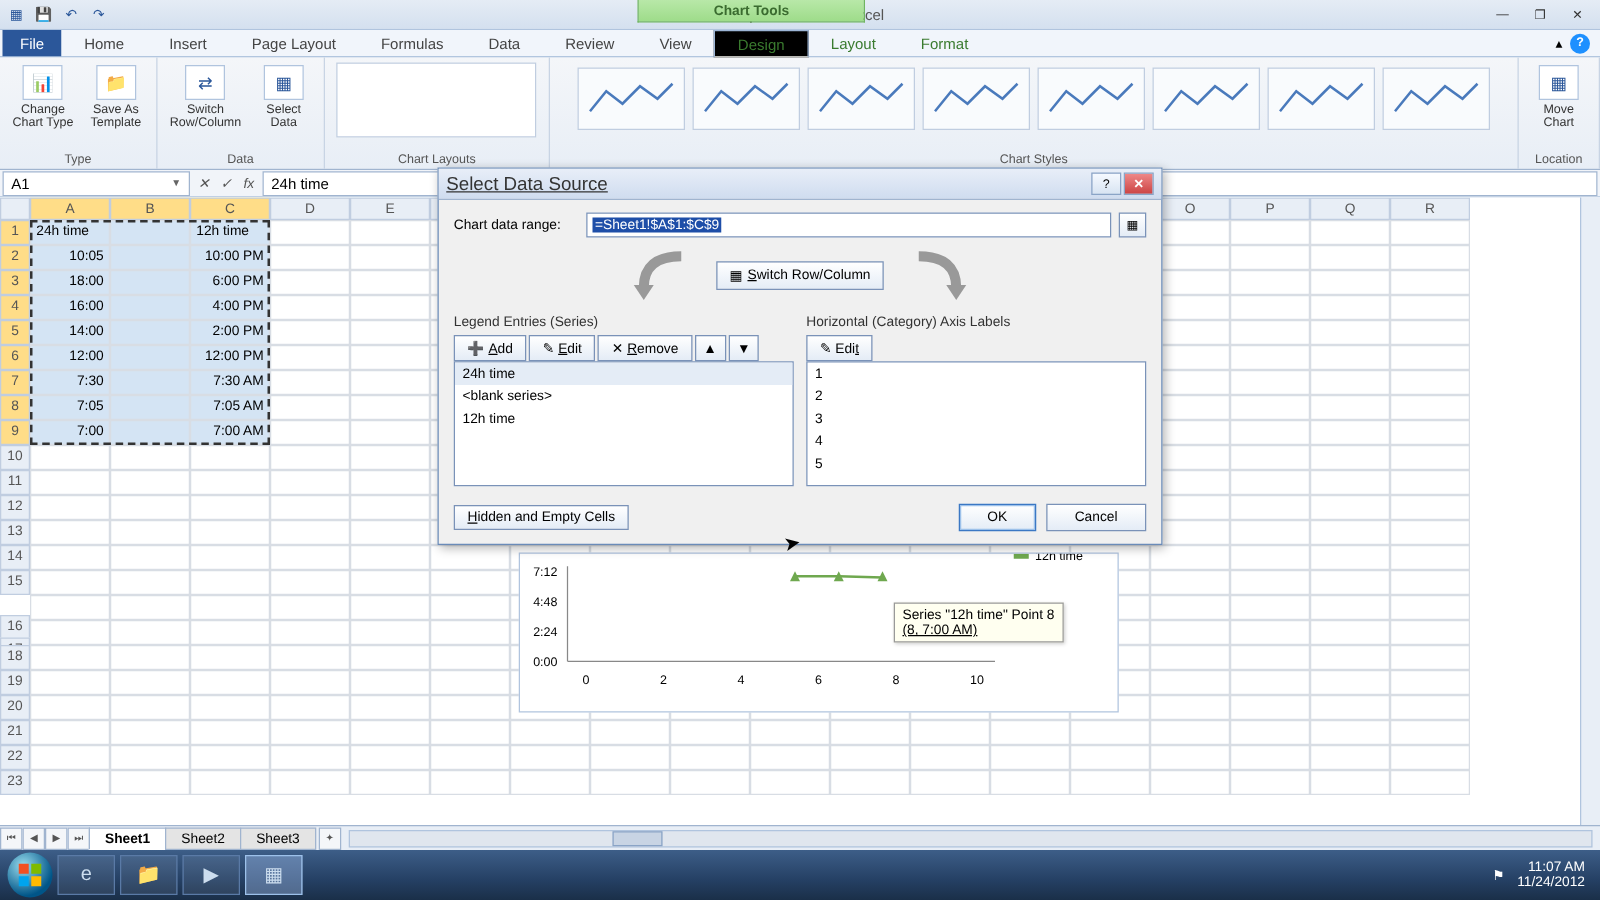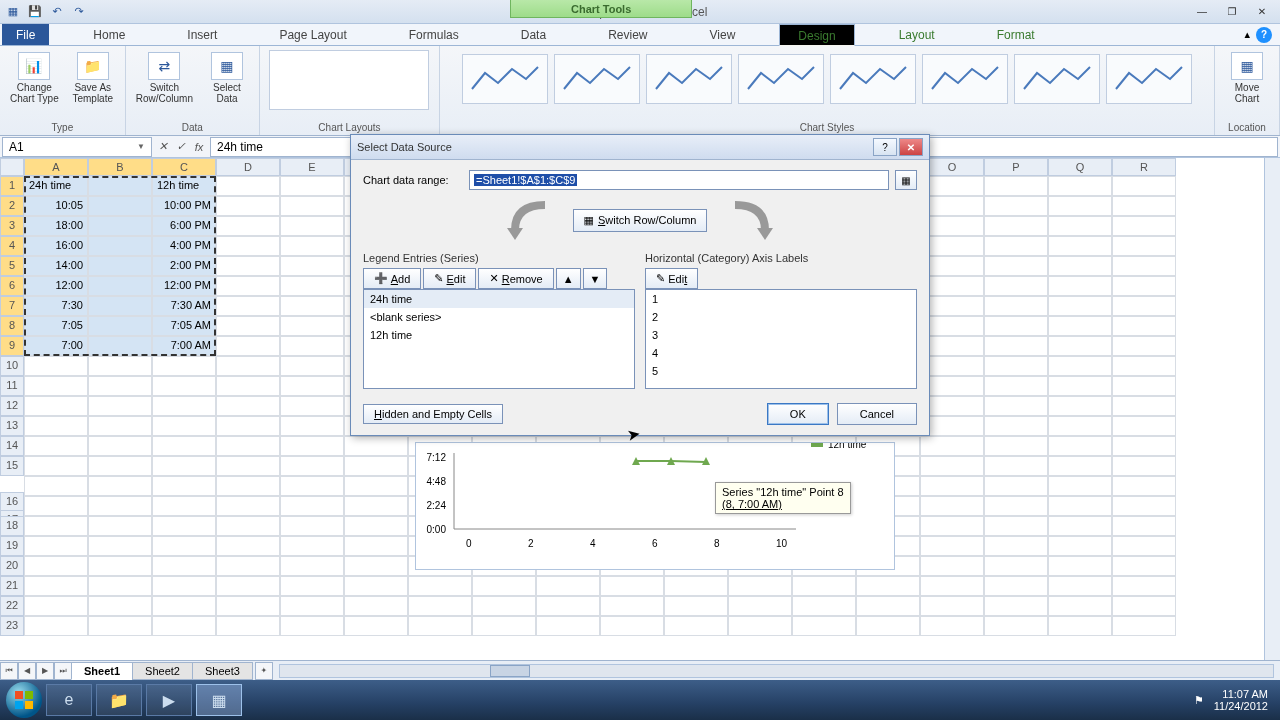--- a/index.html
+++ b/index.html
@@ -8,21 +8,21 @@
   
   .titlebar { height: 24px; background: linear-gradient(#e5ecf5, #d4e0ef); display: flex; align-items: center; padding: 0 4px; border-bottom: 1px solid #b0c4de; }
   .titlebar .qat { display: flex; gap: 4px; align-items: center; }
   .qat-btn { width: 18px; height: 18px; display: inline-flex; align-items: center; justify-content: center; color: #2b579a; font-size: 11px; }
   .title-text { flex: 1; text-align: center; color: #555; font-size: 12px; }
   .chart-tools-tab { position: absolute; left: 510px; top: 0; background: linear-gradient(#b8e8a8, #9edc8a); border: 1px solid #6fb55f; border-top: none; color: #3a6b2f; padding: 3px 60px 2px; font-size: 11px; font-weight: bold; }
   .win-btns { display: flex; gap: 2px; }
   .win-btn { width: 28px; height: 16px; display: inline-flex; align-items: center; justify-content: center; color: #333; font-size: 10px; }
 
   
-  .ribbon-tabs { height: 22px; background: #f1f5fb; display: flex; align-items: stretch; padding-left: 2px; border-bottom: 1px solid #9db6d6; gap: 26px; }
+  .ribbon-tabs { height: 22px; background: #f1f5fb; display: flex; align-items: stretch; padding-left: 2px; border-bottom: 1px solid #9db6d6; }
   .file-tab { background: #2b579a; color: #fff; padding: 4px 14px; font-size: 12px; }
   .tab { padding: 4px 18px; color: #444; font-size: 12px; cursor: default; }
   .tab.active { background: #000000; border: 1px solid #9db6d6; border-bottom: 1px solid #f5f5f0; margin-bottom: -1px; color: #2b579a; }
   .tab.ctx { color: #3a7b2f; }
   .ribbon-help { margin-left: auto; display: flex; align-items: center; gap: 6px; padding-right: 8px; }
   .help-icon { width: 16px; height: 16px; border-radius: 50%; background: #1e90ff; color: #fff; display: inline-flex; align-items: center; justify-content: center; font-size: 10px; font-weight: bold; }
 
   
   .ribbon { height: 90px; background: linear-gradient(#f4f6f9, #e8eef6); border-bottom: 1px solid #a0b4cf; display: flex; }
   .ribbon-group { border-right: 1px solid #c8d4e4; padding: 4px 8px 2px; display: flex; flex-direction: column; align-items: center; }
@@ -53,21 +53,21 @@
   .rowh.sel { background: #ffdd88; }
   .cell { border: 1px solid #d8dde4; height: 20px; padding: 2px 4px; font-size: 11px; text-align: right; }
   .cell.txt { text-align: left; }
   .sel-range { background: #d4e4f4; }
   .marquee { position: absolute; border: 2px dashed #333; pointer-events: none; animation: march 0.5s linear infinite; }
   @keyframes march { to { } }
 
   
   .dialog { position: absolute; left: 350px; top: 134px; width: 580px; background: #f0f0f0; border: 1px solid #6a8bb8; box-shadow: 2px 2px 8px rgba(0,0,0,0.3); z-index: 100; }
   .dlg-title { background: linear-gradient(#e8eef8, #cfdcef); padding: 3px 6px; display: flex; align-items: center; border-bottom: 1px solid #a0b4cf; }
-  .dlg-title-text { flex: 1; font-size: 11px; color: #333; }
+  .dlg-title-text { flex: 1; font-size: 15px; color: #333; text-decoration: underline; }
   .dlg-tb-btn { width: 24px; height: 18px; border: 1px solid #8aa4c6; background: linear-gradient(#f5f9ff,#d8e4f2); display: inline-flex; align-items: center; justify-content: center; margin-left: 2px; font-size: 10px; }
   .dlg-close { background: linear-gradient(#e88,#c44); color: #fff; font-weight: bold; }
   .dlg-body { padding: 10px 12px; }
   .field-row { display: flex; align-items: center; gap: 6px; margin-bottom: 10px; }
   .field-row .lbl { width: 100px; }
   .range-input { flex: 1; height: 20px; border: 1px solid #7a92b8; background: #fff; padding: 2px 4px; display: flex; align-items: center; }
   .range-input .seltext { background: #1e4ea8; color: #fff; padding: 0 2px; font-size: 11px; }
   .range-btn { width: 22px; height: 20px; border: 1px solid #7a92b8; background: linear-gradient(#fff,#e4ecf6); display: inline-flex; align-items: center; justify-content: center; font-size: 10px; }
   .switch-row { display: flex; align-items: center; justify-content: center; gap: 18px; margin: 6px 0 12px; }
   .arrow-curve { width: 50px; height: 40px; }

